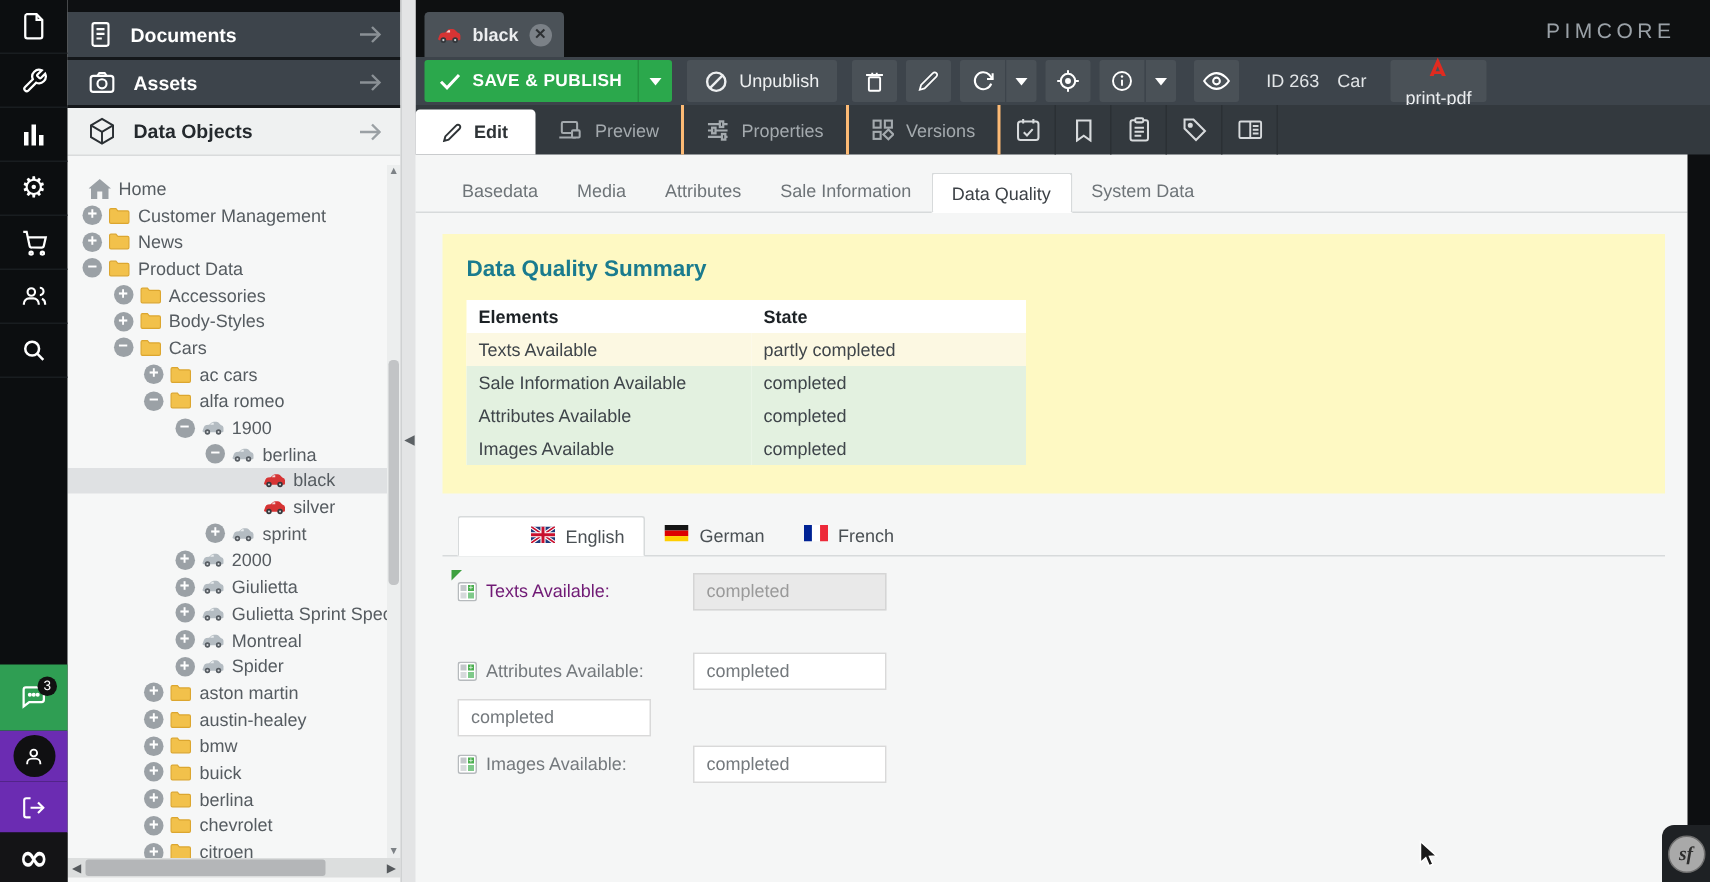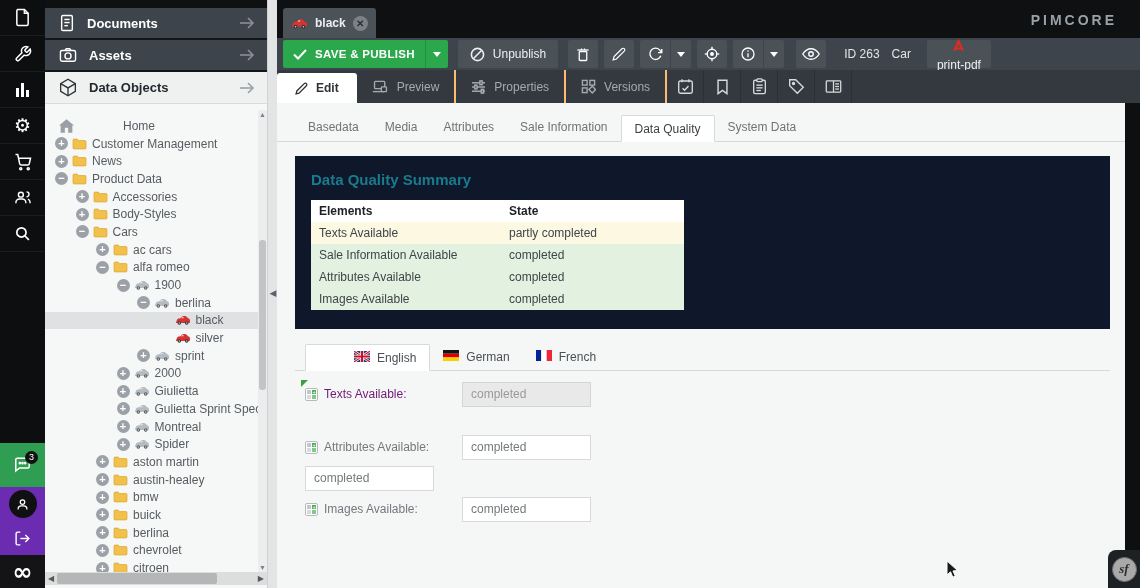--- a/index.html
+++ b/index.html
@@ -54,21 +54,21 @@
   
   .main { position:absolute; left:277px; top:0; width:863px; height:588px; }
   .right-strip { position:absolute; right:0; top:0; width:15px; height:588px; background:#0d0f11; z-index:5; }
 
   .topbar { position:relative; height:38px; background:#0e1011; z-index:6; }
   .doc-tab { position:absolute; left:6px; top:8px; height:30px; background:#4b5258; border-radius:3px 3px 0 0;
              display:flex; align-items:center; padding:0 8px; gap:7px; cursor:pointer; }
   .doc-tab-label { color:#eceef0; font-size:12px; font-weight:bold; }
   .tab-close { width:15px; height:15px; border-radius:50%; background:#7b8187; color:#2c2f32; font-size:10px;
                font-weight:bold; text-align:center; line-height:15px; cursor:pointer; }
-  .brand { position:absolute; right:23px; top:12px; color:#9aa1a7; font-size:14px; font-weight:bold;
+  .brand { position:absolute; right:23px; top:12px; color:#9aa1a7; font-size:14px; font-weight:normal;
            letter-spacing:3px; }
 
   .toolbar { position:relative; height:32px; background:#3d444b; display:flex; align-items:center;
              padding-left:6px; z-index:6; }
   .btn { height:28px; display:flex; align-items:center; justify-content:center; background:#4a5157;
          border-radius:2px; cursor:pointer; color:#fff; }
   .btn-save { background:#2ba84c; padding:0 0 0 10px; margin-right:10px; }
   .btn-save .lbl { color:#fff; font-size:11.5px; font-weight:bold; margin:0 10px 0 8px; letter-spacing:.3px; }
   .split-dd { width:23px; height:28px; border-left:1px solid #23913e; display:flex; align-items:center; justify-content:center; }
   .caret { width:0; height:0; border-left:4px solid transparent; border-right:4px solid transparent; border-top:5px solid #fff; }
@@ -89,21 +89,21 @@
   .mtab-ico { display:flex; align-items:center; justify-content:center; width:37px;
               border-right:1px solid #2b3034; cursor:pointer; }
 
   .content { position:absolute; top:103px; left:0; width:848px; bottom:0; background:#f5f6f6; }
 
   .subtabs { display:flex; align-items:flex-end; padding:11px 0 0 18px; border-bottom:1px solid #d7dadb; }
   .stab { padding:0 13px; height:27px; line-height:27px; font-size:12px; color:#6e7478; cursor:pointer; }
   .stab.active { background:#fff; border:1px solid #d7dadb; border-bottom:1px solid #fff;
                  margin-bottom:-1px; border-radius:2px 2px 0 0; color:#3c4click146; color:#3c4146; }
 
-  .summary { margin:14px 15px 0 18px; background:#0f172a; padding:15px 16px 19px; }
+  .summary { margin:14px 15px 0 18px; background:#fef9c3; padding:15px 16px 19px; }
   .summary-title { color:#1a7b8e; font-size:15px; font-weight:bold; }
   .summary-table { margin-top:12px; border-collapse:collapse; font-size:12px; width:373px; background:#fff; }
   .summary-table th { text-align:left; font-weight:bold; color:#1c2125; padding:4px 8px; height:21px; }
   .summary-table td { padding:4px 8px; height:22px; color:#3f454a; }
   .summary-table col.c1 { width:190px; }
   tr.tone-warning td { background:#fcf8e2; }
   tr.tone-ok td { background:#e3f1e0; }
 
   .langtabs { display:flex; align-items:flex-end; margin:14px 15px 0 18px; padding-left:10px;
               border-bottom:1px solid #d7dadb; }
@@ -270,21 +270,21 @@
     <span>Data Objects</span>
     <span class="hd-arrow">
         <svg width="16" height="12" viewBox="0 0 16 12" fill="none" stroke="#9aa0a4" stroke-width="1.6">
           <line x1="1" y1="6" x2="14" y2="6"></line>
           <polyline points="9 1 14 6 9 11"></polyline>
         </svg>
       </span>
   </div>
 
   <div class="tree">
-      <div class="tree-row" style="padding-left: 10px; gap: 44px;">
+      <div class="tree-row" style="padding-left: 10px;">
         <span class="tree-ic">
           <svg width="15" height="14" viewBox="0 0 18 16" fill="#9aa0a5">
             <path d="M9 0 18 7.5 16 7.5 16 16 11 16 11 10 7 10 7 16 2 16 2 7.5 0 7.5Z"></path>
           </svg>
         </span>
         <span>Home</span>
       </div>
       <div class="tree-row" style="padding-left: 10px;">
         <span class="expander">+</span>
         <span class="tree-ic">

